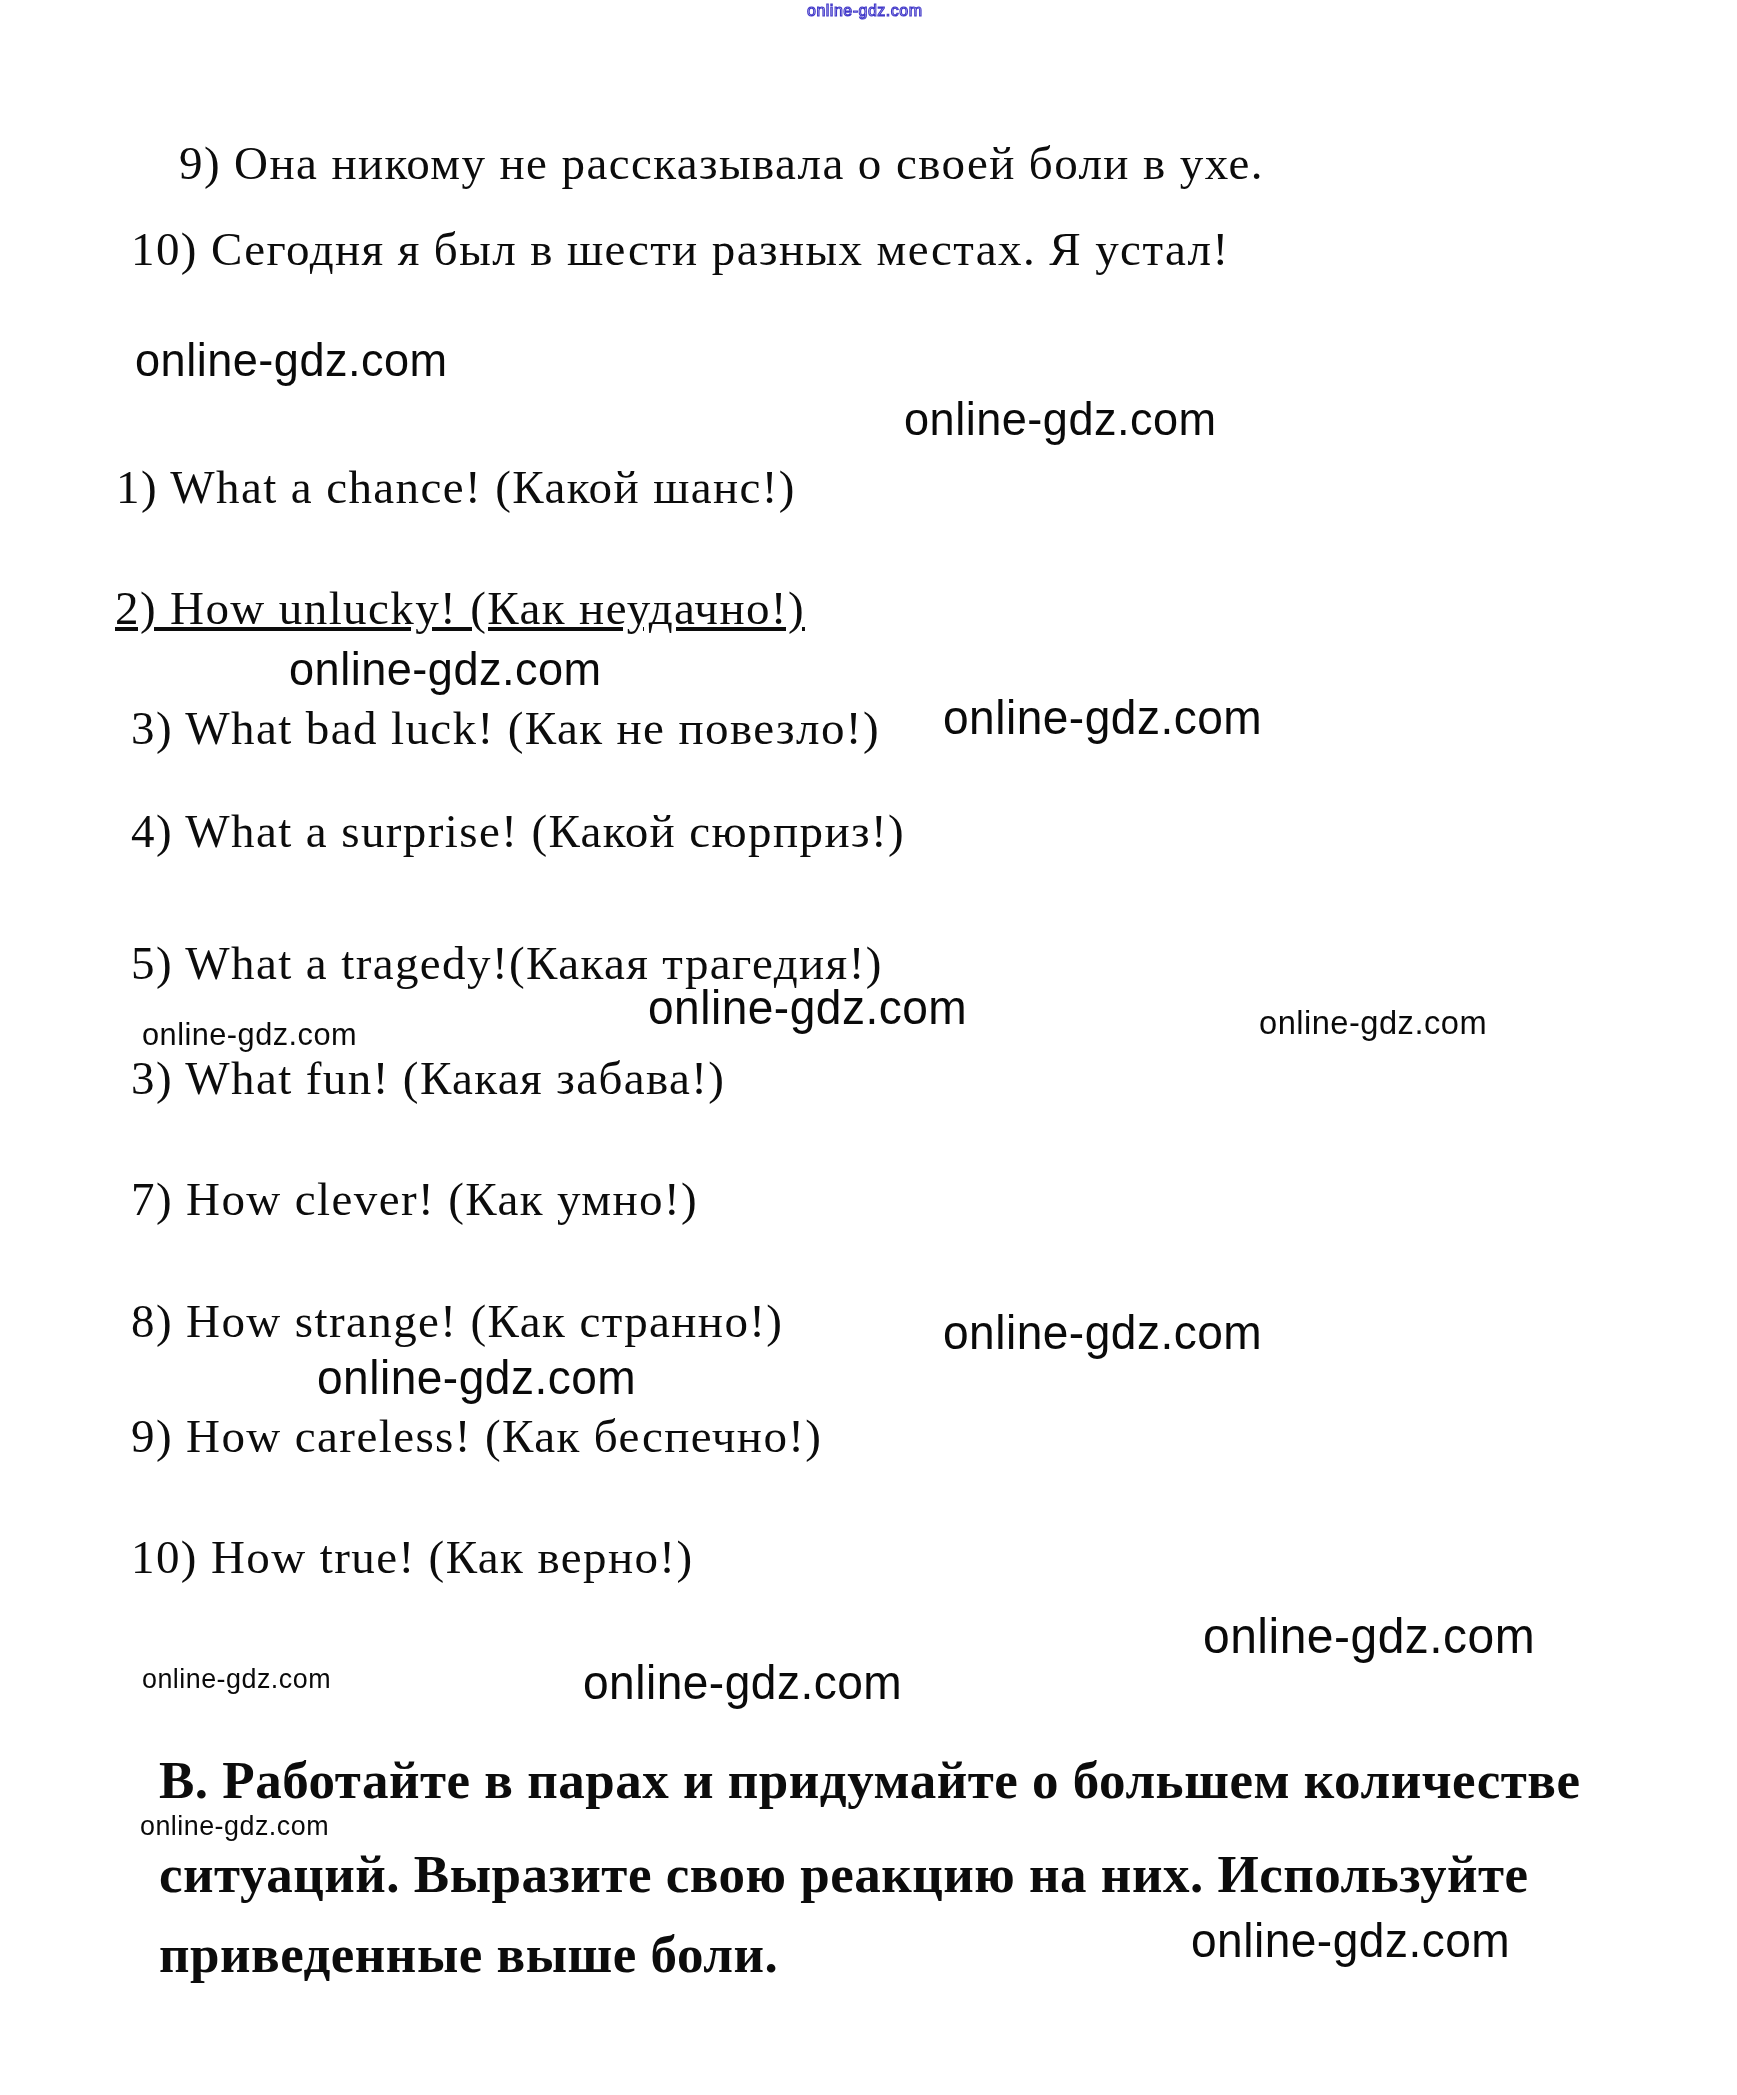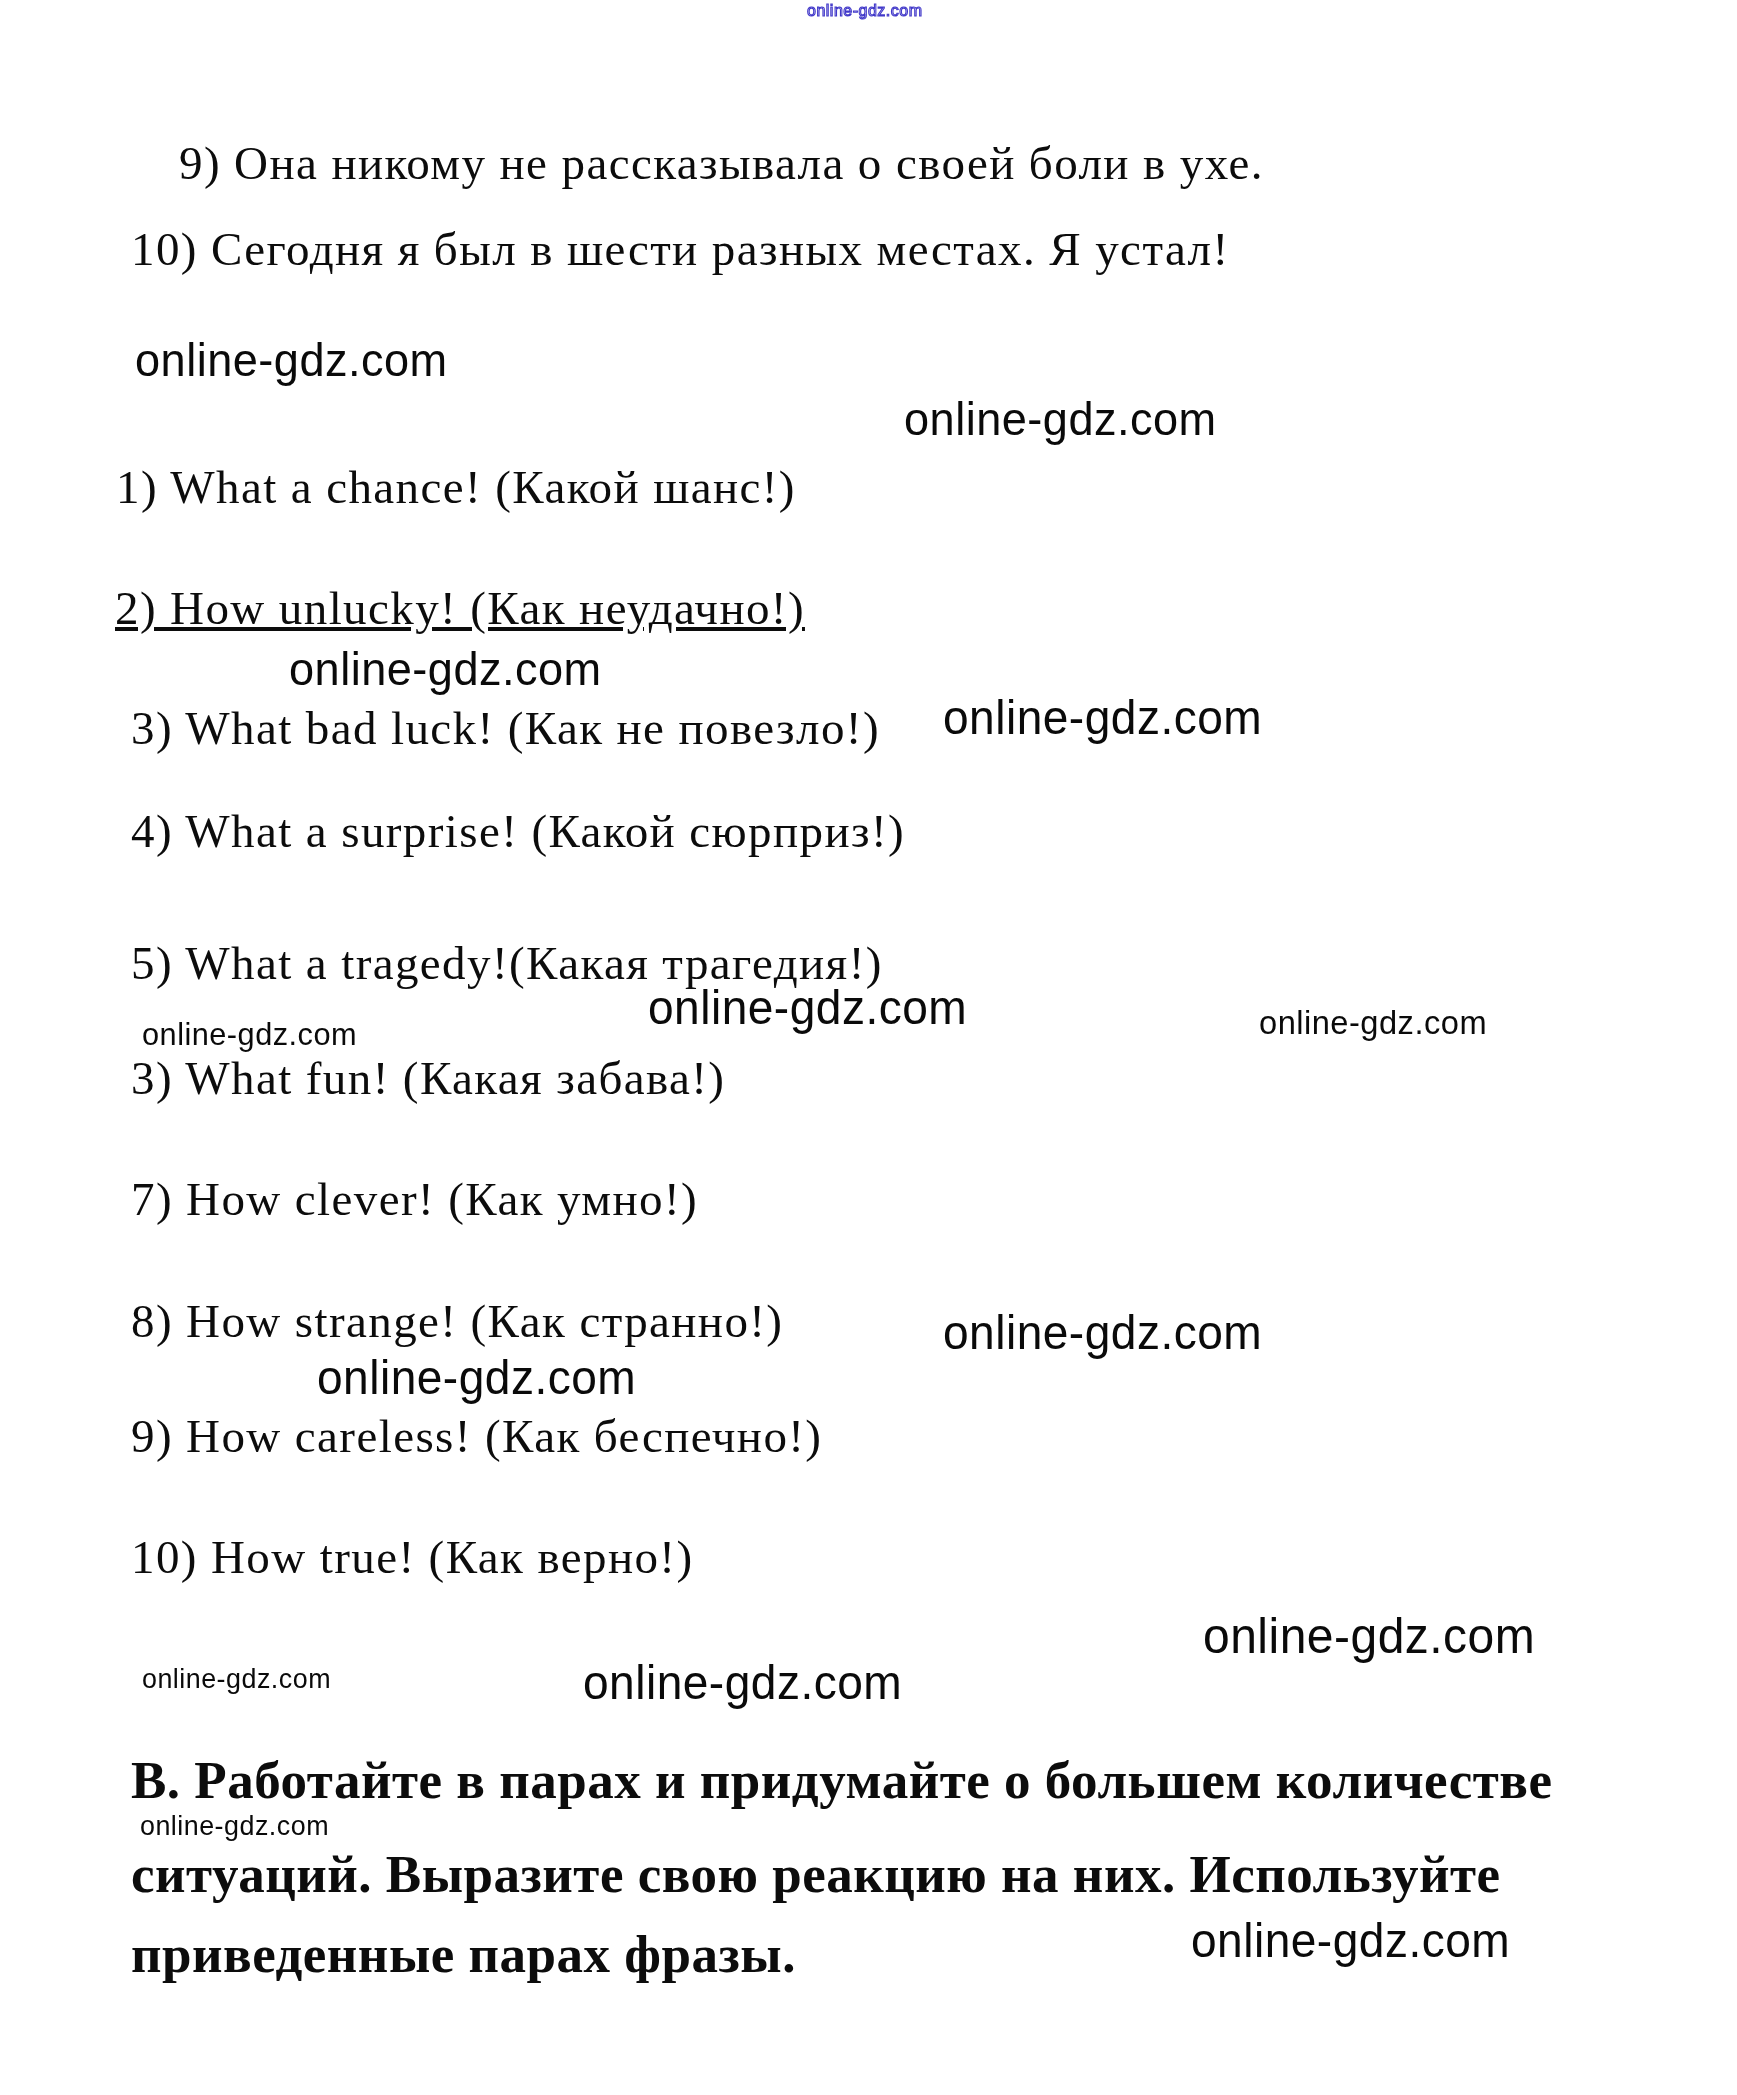--- a/index.html
+++ b/index.html
@@ -20,20 +20,21 @@
     font-size: 47px;
     letter-spacing: 1.4px;
     color: var(--ink, #0c0c0c);
   }
   .serif-bold {
     font-family: "Liberation Serif", serif;
     font-size: 53px;
     font-weight: bold;
     letter-spacing: 0.5px;
     color: var(--ink, #0c0c0c);
+    margin-left: 28px;
   }
   .wm {
     position: absolute;
     white-space: nowrap;
     line-height: 1;
     font-family: "Liberation Sans", sans-serif;
     letter-spacing: 0.5px;
     color: var(--wm, #0a0a0a);
     transform: scaleX(0.96);
     transform-origin: left top;
@@ -86,17 +87,17 @@
   <div class="line serif" style="left:131px; top:1413px;">9) How careless! (Как беспечно!)</div>
   <div class="line serif" style="left:131px; top:1534px;">10) How true! (Как верно!)</div>
 
   <div class="wm" style="left:1203px; top:1611px; font-size:50px;">online-gdz.com</div>
   <div class="wm" style="left:142px; top:1665px; font-size:28px;">online-gdz.com</div>
   <div class="wm" style="left:583px; top:1659px; font-size:48px;">online-gdz.com</div>
 
   <div class="line serif-bold" style="left:131px; top:1754px;">В. Работайте в парах и придумайте о большем количестве</div>
   <div class="wm" style="left:140px; top:1812px; font-size:28px;">online-gdz.com</div>
   <div class="line serif-bold" style="left:131px; top:1848px;">ситуаций. Выразите свою реакцию на них. Используйте</div>
-  <div class="line serif-bold" style="left:131px; top:1928px;">приведенные парах фразы.</div>
+  <div class="line serif-bold" style="left:131px; top:1928px;">приведенные выше боли.</div>
   <div class="wm" style="left:1191px; top:1917px; font-size:48px;">online-gdz.com</div>
 
 </div>
 
 
 </body></html>

